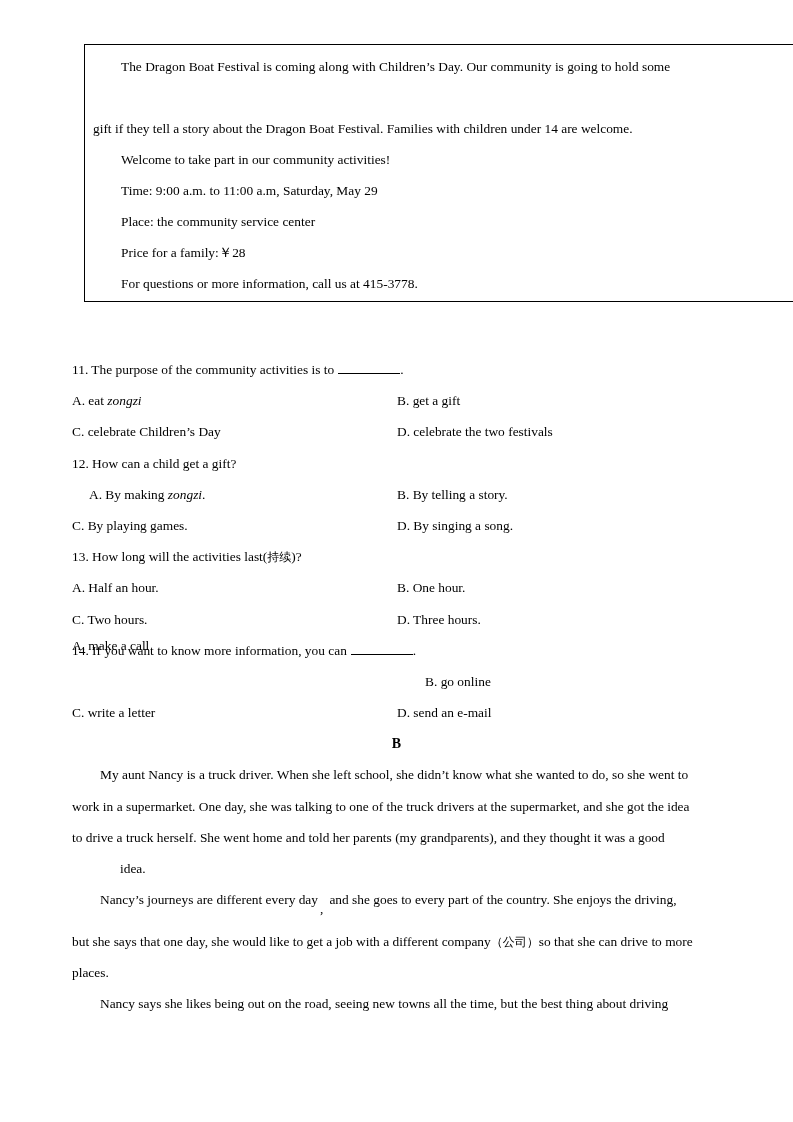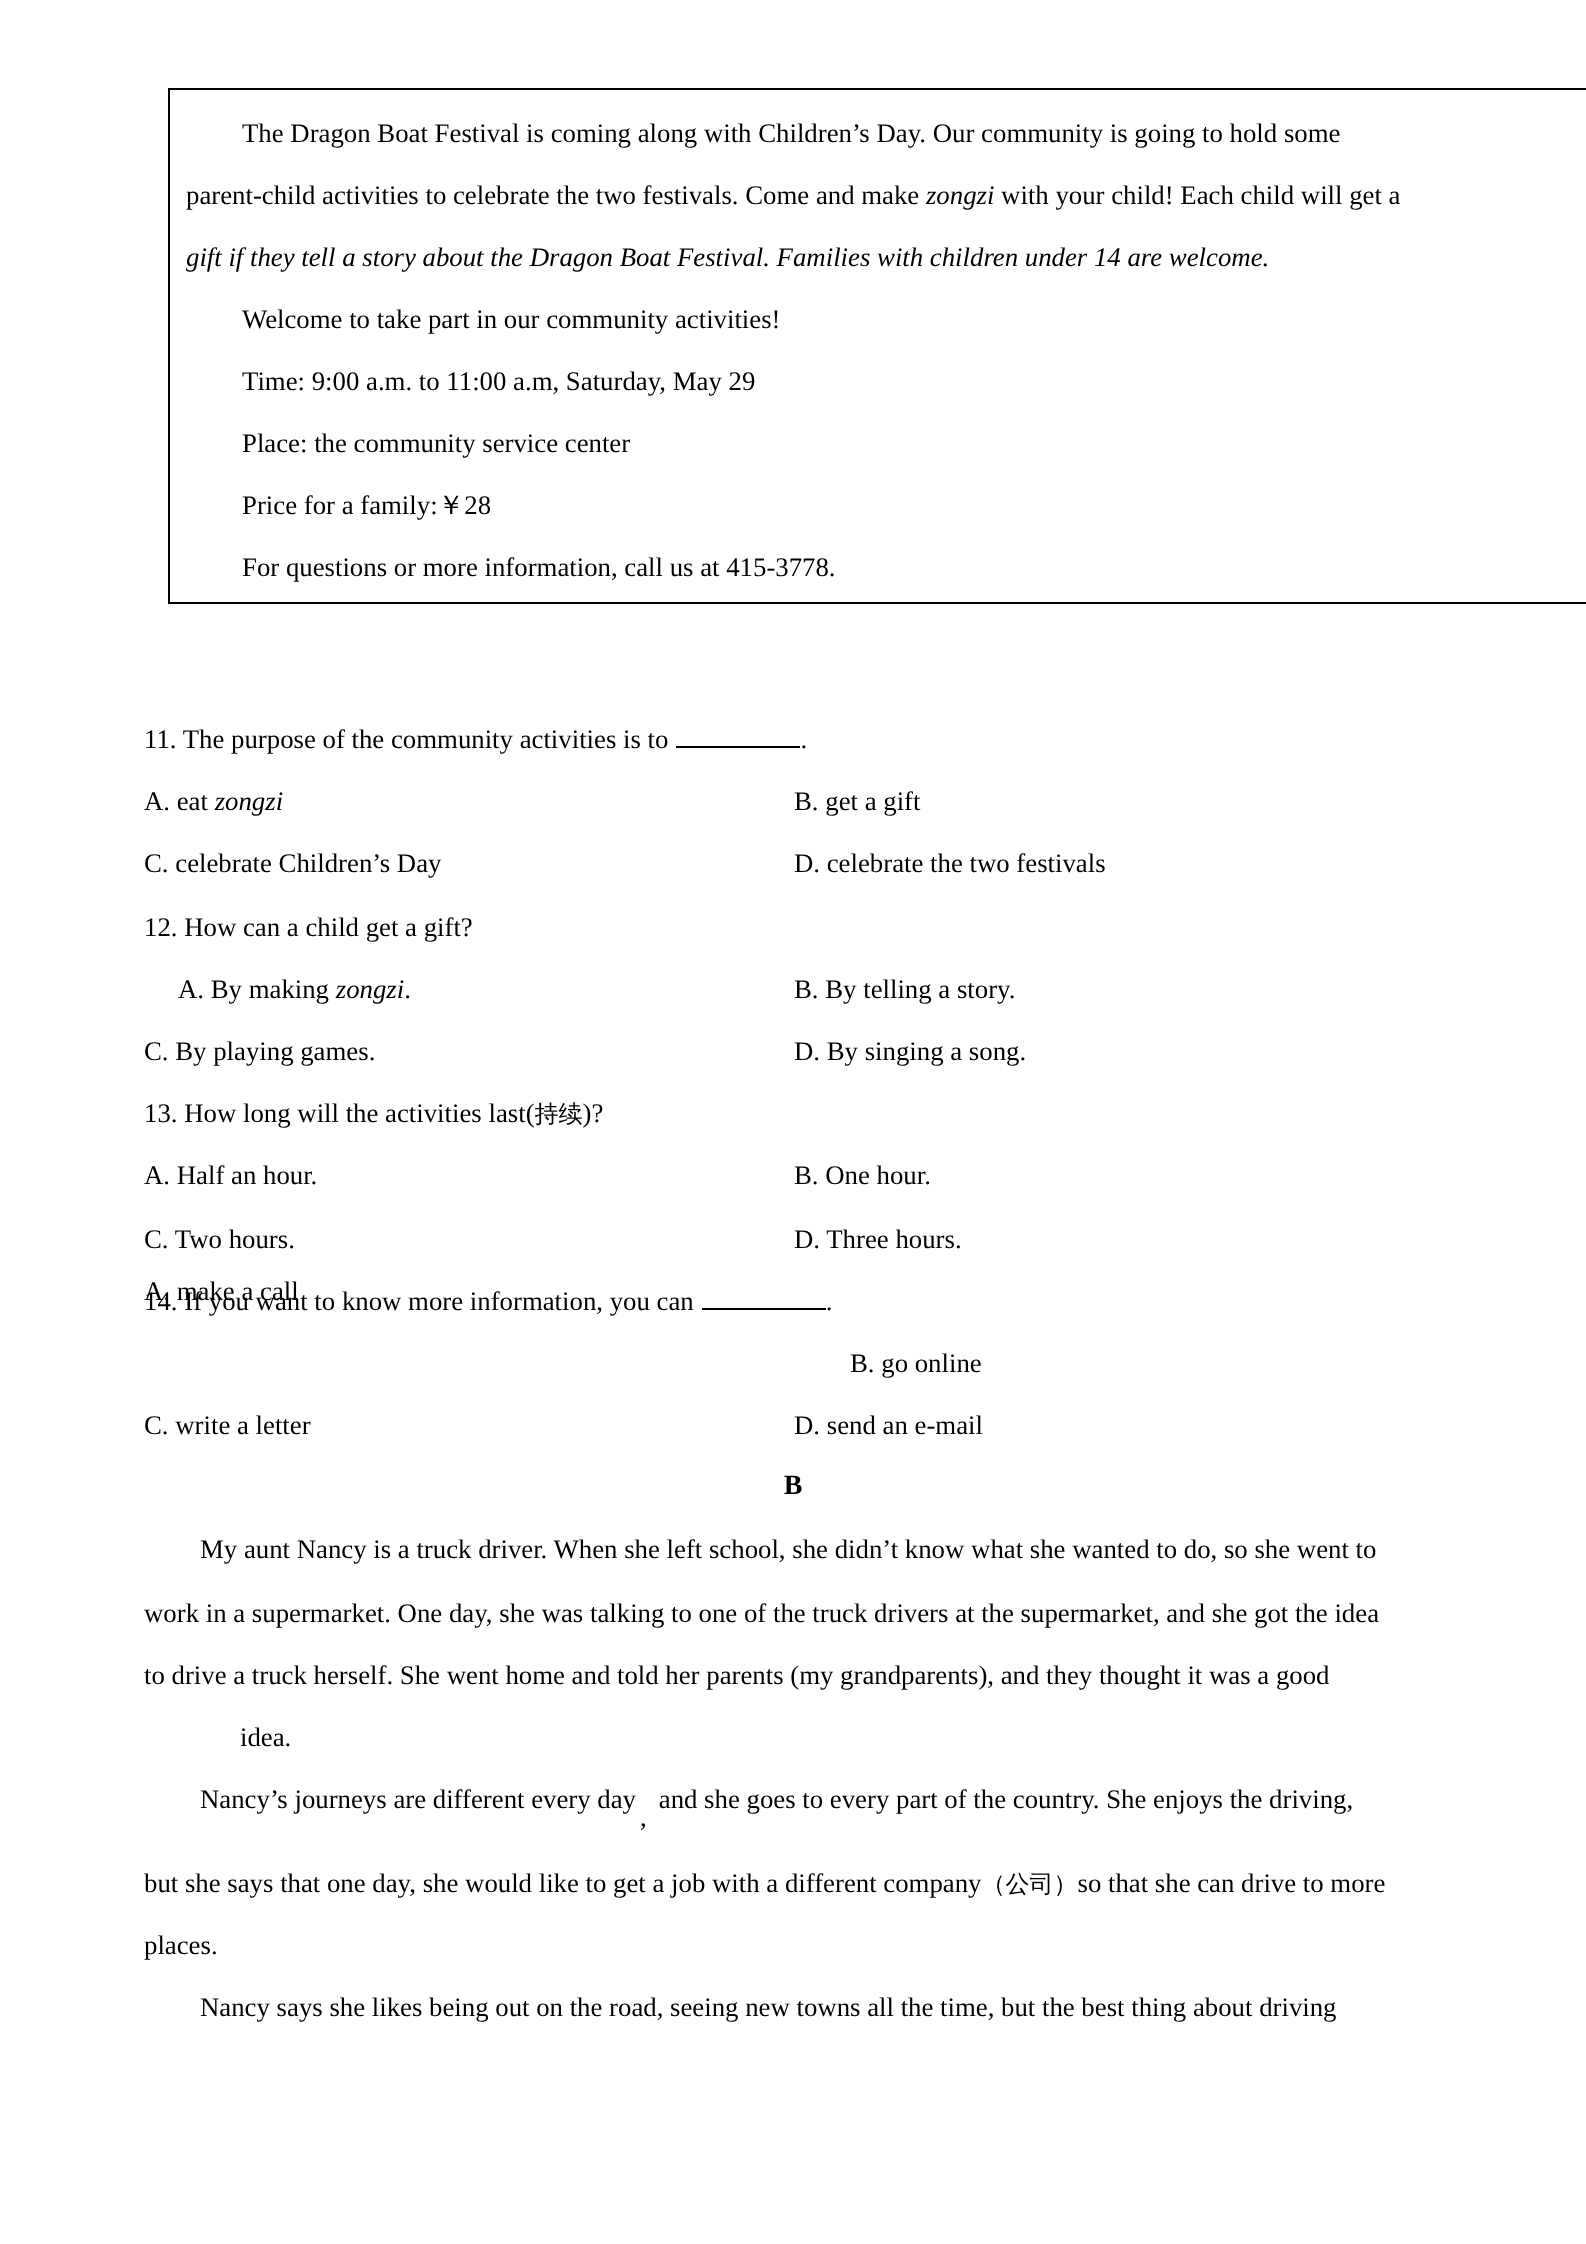--- a/index.html
+++ b/index.html
@@ -60,22 +60,21 @@
       vertical-align: baseline;
       margin-left: 4px;
     }
     .cjk { font-family: "DejaVu Sans", sans-serif; font-size: 12px; }
   </style>
 </head>
 <body>
 
 <div class="notice-box">
   <div class="line indent" style="top:14px;">The Dragon Boat Festival is coming along with Children’s Day. Our community is going to hold some</div>
-  <div class="line box-line" style="top:45px;"><span>parent-child activities to celebrate the two festivals. Come and make </span><i>zongzi</i><span> with your child! Each child will get a</span></div>
-  <div class="line box-line" style="top:76px;font-style:italic;">gift if they tell a story about the Dragon Boat Festival. Families with children under 14 are welcome.</div>
+  <div class="line box-line" style="top:76px;">gift if they tell a story about the Dragon Boat Festival. Families with children under 14 are welcome.</div>
   <div class="line indent" style="top:107px;">Welcome to take part in our community activities!</div>
   <div class="line indent" style="top:138px;">Time: 9:00 a.m. to 11:00 a.m, Saturday, May 29</div>
   <div class="line indent" style="top:169px;">Place: the community service center</div>
   <div class="line indent" style="top:200px;">Price for a family:￥28</div>
   <div class="line indent" style="top:231px;">For questions or more information, call us at 415-3778.</div>
 </div>
 
 <div class="line q-line" style="top:362px;">
   <span>11.</span>
   <span>The purpose of the community activities is to</span><span class="blank"></span><span>.</span>

